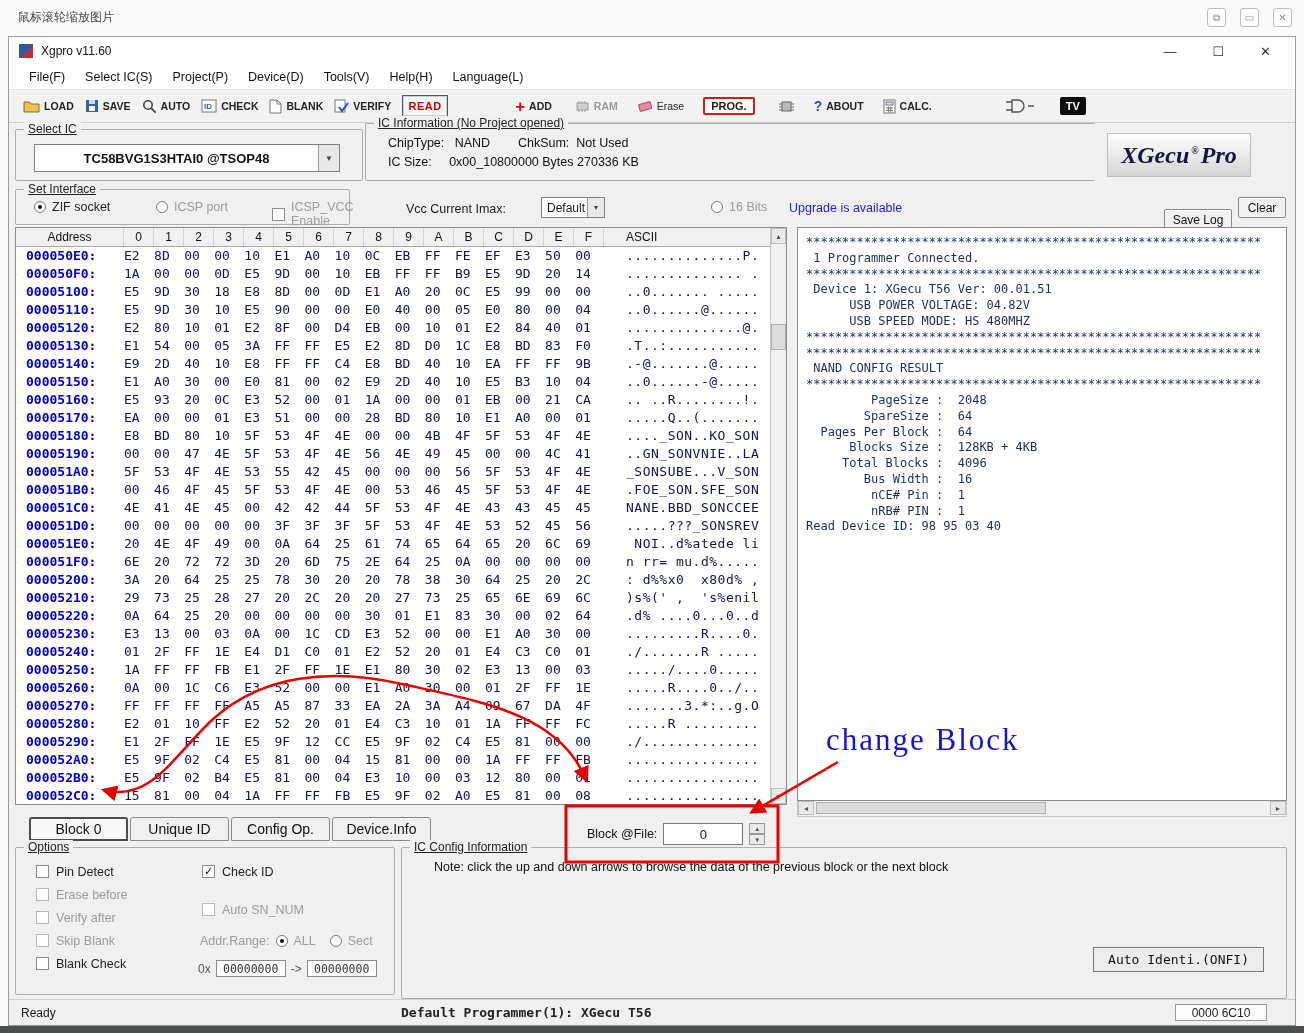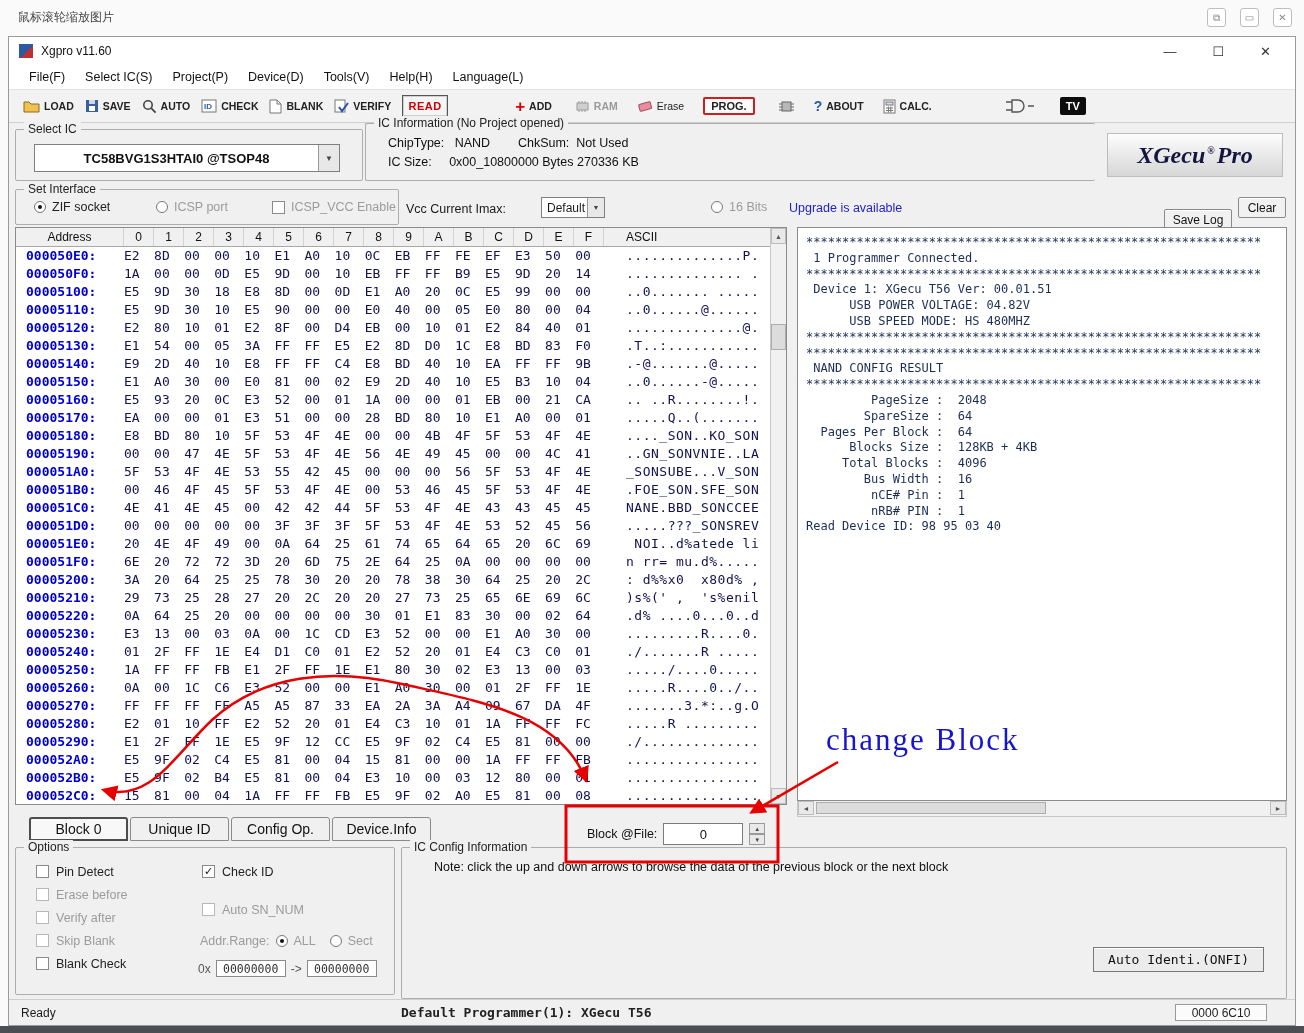--- a/index.html
+++ b/index.html
@@ -23,27 +23,27 @@
   .toolbar{position:absolute;left:0;top:52px;width:100%;height:34px;background:#f2f2f2;border-top:1px solid #e3e3e3;border-bottom:1px solid #cfcfcf;display:flex;align-items:center;padding-left:14px;}
   .titem{display:flex;align-items:center;gap:4px;margin-right:11px;font-size:10.5px;font-weight:700;color:#222;white-space:nowrap;}
   .titem.dim{color:#9a9a9a;}
   .read-btn{width:46px;height:22px;border:1px solid #555;box-shadow:inset 0 0 0 1px #cfcfcf;background:#f5f5f5;color:#d00000;font-weight:700;font-size:11px;font-family:inherit;letter-spacing:.5px;}
   .progbox{border:2px solid #cc2020;border-radius:2px;background:#fafafa;color:#222;font-weight:700;font-size:11px;padding:1px 6px;}
   .tvbox{background:#0d0d0d;color:#fff;font-weight:700;font-size:11px;padding:3px 6px;border-radius:2px;}
   .plus-glyph{color:#e00000;font-size:17px;font-weight:900;line-height:1;}
   .q-glyph{color:#2a52b0;font-size:14px;font-weight:900;line-height:1;}
   
   .group{position:absolute;border:1px solid #adadad;border-radius:2px;}
-  .glabel{position:absolute;top:-8px;left:8px;background:#f0f0f0;padding:0 4px;font-size:12px;color:#222;white-space:nowrap;}
+  .glabel{position:absolute;top:-8px;left:8px;background:#f0f0f0;padding:0 4px;font-size:12px;color:#222;white-space:nowrap;text-decoration:underline;}
   
   .combo{position:absolute;left:18px;top:14px;width:306px;height:28px;border:1px solid #7f7f7f;background:#fff;display:flex;}
   .combo-value{flex:1;display:flex;align-items:center;justify-content:center;font-size:13px;font-weight:600;color:#111;}
   .combo-btn{width:21px;border-left:1px solid #9a9a9a;background:#e8e8e8;color:#444;font-size:8px;display:flex;align-items:center;justify-content:center;}
   .ic-line{position:absolute;left:22px;font-size:12.5px;color:#111;white-space:pre;}
-  .logo{position:absolute;left:1098px;top:96px;width:176px;height:44px;border:1px solid #bdbdbd;background:linear-gradient(180deg,#fdfdfd,#d6d6d6);display:flex;align-items:center;justify-content:center;font-family:"Liberation Serif",serif;font-weight:700;font-style:italic;color:#15153f;}
+  .logo{position:absolute;left:1098px;top:96px;width:144px;height:44px;border:1px solid #bdbdbd;background:linear-gradient(180deg,#fdfdfd,#d6d6d6);display:flex;align-items:center;justify-content:center;font-family:"Liberation Serif",serif;font-weight:700;font-style:italic;color:#15153f;}
   .logo .big{font-size:24px;}
   .logo .sup{font-size:10px;vertical-align:super;margin:0 2px 10px 2px;}
   
   .radio-row{display:flex;align-items:center;gap:6px;}
   .radio{width:12px;height:12px;border-radius:50%;border:1px solid #777;background:#fff;position:relative;flex:none;}
   .radio.on::after{content:"";position:absolute;left:3px;top:3px;width:4px;height:4px;border-radius:50%;background:#111;}
   .rlabel{font-size:12.5px;color:#222;}
   .dimtext{color:#9b9b9b;}
   .cb{width:13px;height:13px;background:#fff;border:1px solid #8a8a8a;font-size:11px;line-height:11px;text-align:center;color:#111;flex:none;}
   .opt-row{display:flex;align-items:center;height:23px;gap:7px;font-size:12.5px;color:#222;}
@@ -243,21 +243,21 @@
     <div class="ic-line" style="top:12px;"><span>ChipType:</span>   <span>NAND</span>        <span>ChkSum:</span>  <span>Not Used</span></div>
     <div class="ic-line" style="top:31px;"><span>IC Size:</span>     <span>0x00_10800000 Bytes 270336 KB</span></div>
   </div>
 
   <div class="logo">
     <span class="big">XGecu</span>
       <span class="sup">®</span>
       <span class="big">Pro</span>
   </div>
 
-  <div class="group" style="left:6px;top:152px;width:384px;height:36px;">
+  <div class="group" style="left:6px;top:152px;width:335px;height:36px;">
     <span class="glabel">Set Interface</span>
     <div class="radio-row abs" style="left:18px;top:10px;">
       <span class="radio on"></span>
       <span class="rlabel">ZIF socket</span>
     </div>
     <div class="radio-row abs" style="left:140px;top:10px;">
       <span class="radio"></span>
       <span class="rlabel dimtext">ICSP port</span>
     </div>
     <div class="radio-row abs" style="left:256px;top:10px;">

